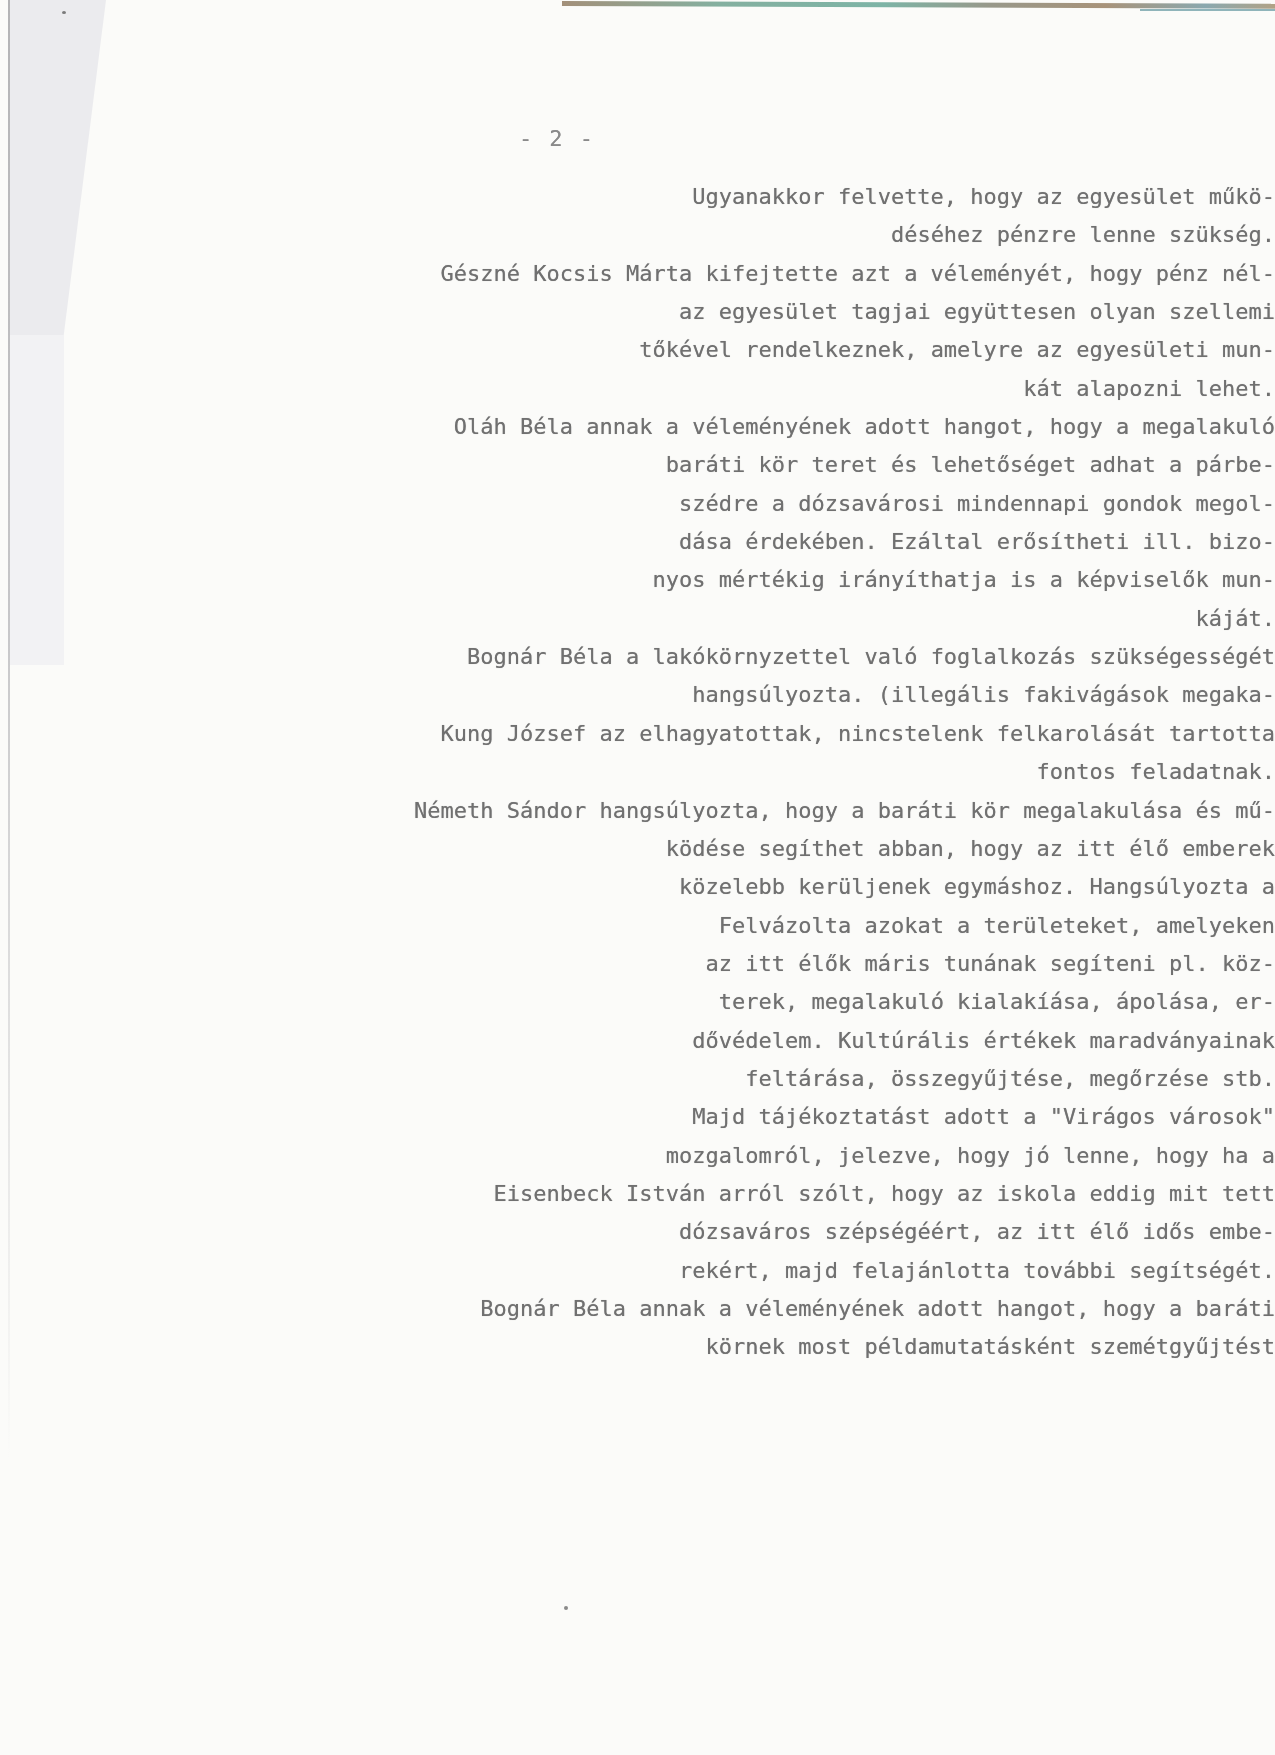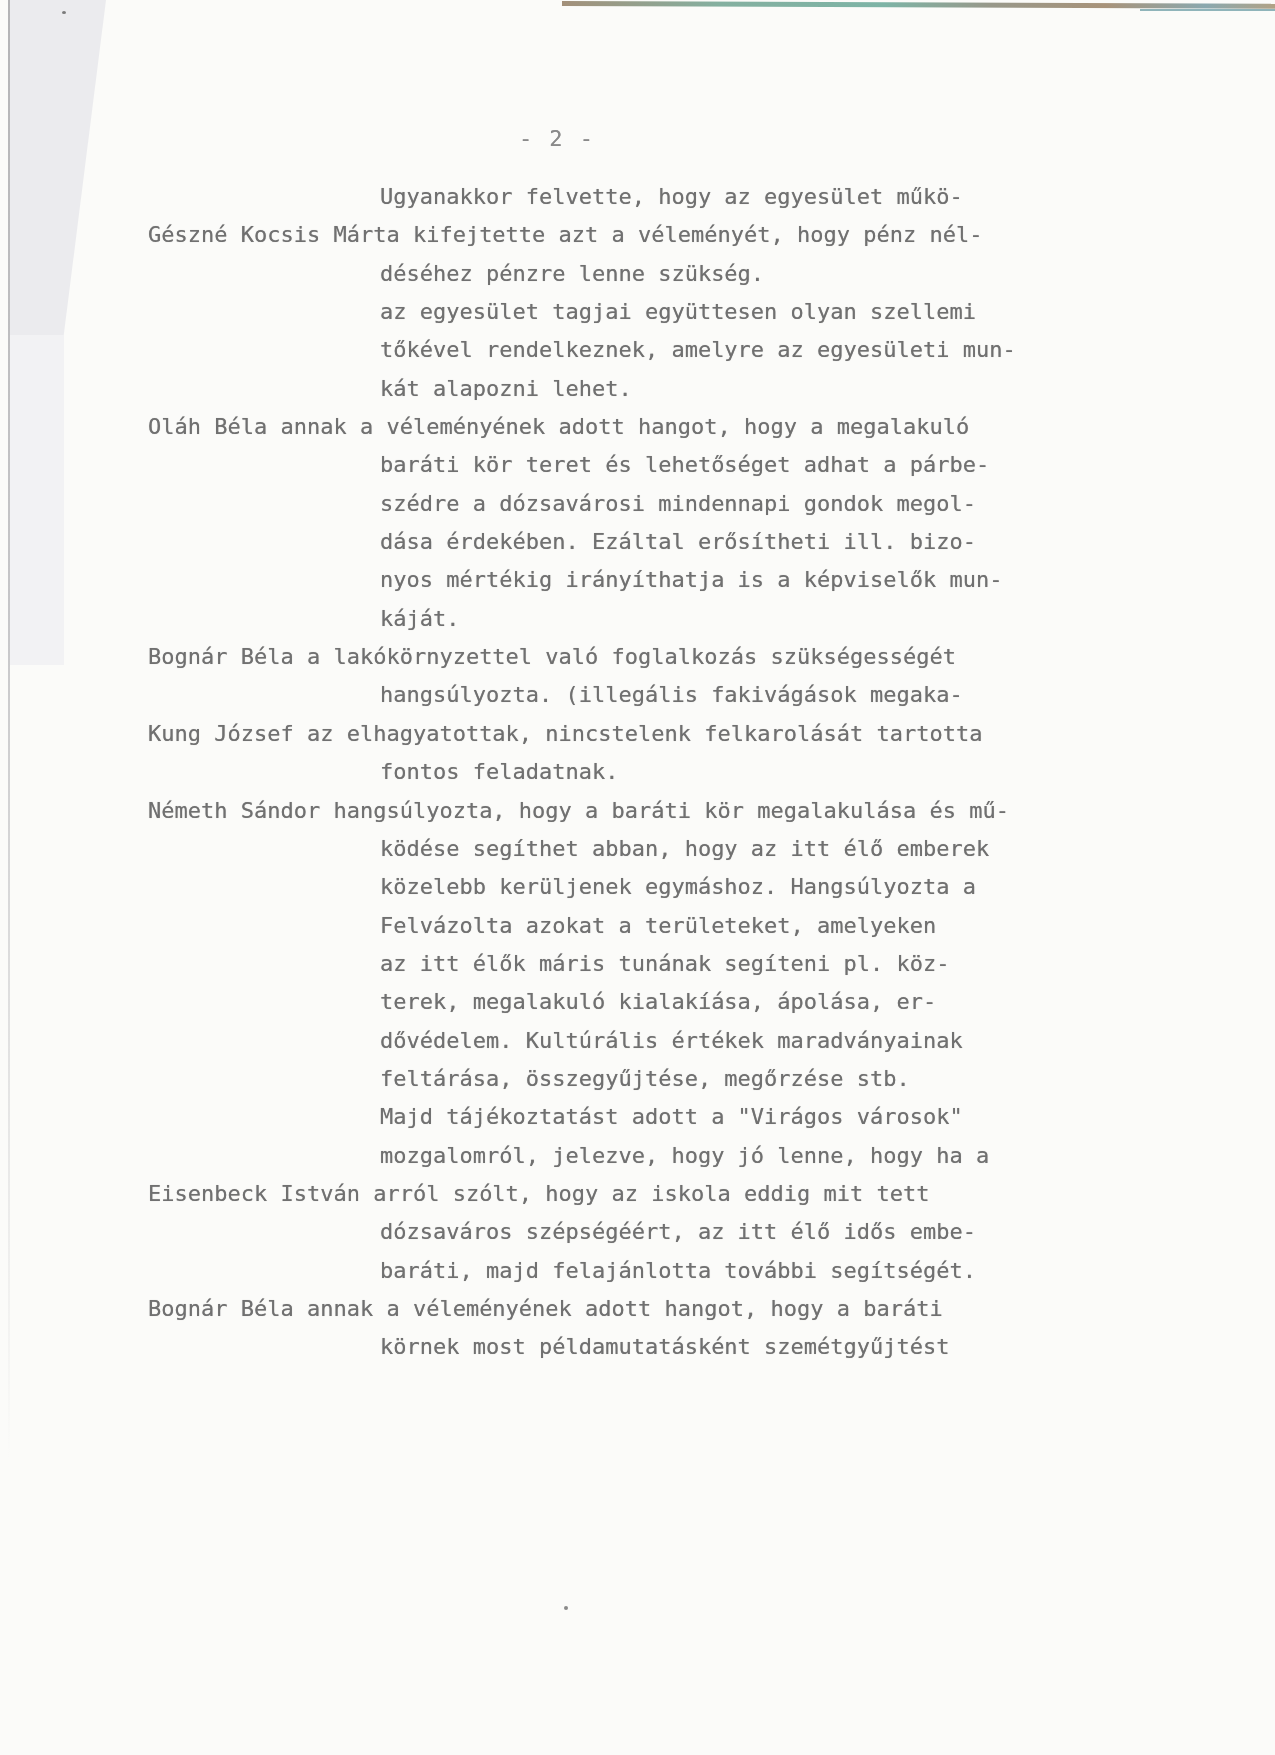--- a/index.html
+++ b/index.html
@@ -13,21 +13,21 @@
   }
 
   
   .pagenum {
     position:absolute; top:126px; left:0; width:1114px;
     text-align:center;
     font-size:22px; letter-spacing:2px;
     color:#8a8a8a;
     text-shadow:0 0 0.6px #aaa;
   }
-  #text-body { position:absolute; top:184px; left:0; width:100%; }
+  #text-body { position:absolute; top:184px; left:0; width:100%;text-align:right; }
   .line {
     height:38.35px;
     font-size:22px;
     color:#707070;
     white-space:pre;
     text-shadow:0 0 0.7px #9a9a9a;
   }
   .line.i0 { padding-left:148px; }
   .line.i1 { padding-left:380px; }
 
@@ -73,22 +73,22 @@
   <div class="left-line"></div>
   <div class="corner-fold"></div>
   <div class="corner-fold2"></div>
   <div class="speck"></div>
   <div class="ink-dot"></div>
 
   <div class="pagenum">- 2 -</div>
 
   <div id="text-body" style="color: rgb(112, 112, 112);">
       <div class="line i1">Ugyanakkor felvette, hogy az egyesület műkö-</div>
+      <div class="line i1">déséhez pénzre lenne szükség.</div>
       <div class="line i0">Gészné Kocsis Márta kifejtette azt a véleményét, hogy pénz nél-</div>
-      <div class="line i1">déséhez pénzre lenne szükség.</div>
       <div class="line i1">az egyesület tagjai együttesen olyan szellemi</div>
       <div class="line i1">tőkével rendelkeznek, amelyre az egyesületi mun-</div>
       <div class="line i1">kát alapozni lehet.</div>
       <div class="line i0">Oláh Béla annak a véleményének adott hangot, hogy a megalakuló</div>
       <div class="line i1">baráti kör teret és lehetőséget adhat a párbe-</div>
       <div class="line i1">szédre a dózsavárosi mindennapi gondok megol-</div>
       <div class="line i1">dása érdekében. Ezáltal erősítheti ill. bizo-</div>
       <div class="line i1">nyos mértékig irányíthatja is a képviselők mun-</div>
       <div class="line i1">káját.</div>
       <div class="line i0">Bognár Béla a lakókörnyzettel való foglalkozás szükségességét</div>
@@ -100,18 +100,18 @@
       <div class="line i1">közelebb kerüljenek egymáshoz. Hangsúlyozta a</div>
       <div class="line i1">Felvázolta azokat a területeket, amelyeken</div>
       <div class="line i1">az itt élők máris tunának segíteni pl. köz-</div>
       <div class="line i1">terek, megalakuló kialakíása, ápolása, er-</div>
       <div class="line i1">dővédelem. Kultúrális értékek maradványainak</div>
       <div class="line i1">feltárása, összegyűjtése, megőrzése stb.</div>
       <div class="line i1">Majd tájékoztatást adott a "Virágos városok"</div>
       <div class="line i1">mozgalomról, jelezve, hogy jó lenne, hogy ha a</div>
       <div class="line i0">Eisenbeck István arról szólt, hogy az iskola eddig mit tett</div>
       <div class="line i1">dózsaváros szépségéért, az itt élő idős embe-</div>
-      <div class="line i1">baráti, majd felajánlotta további segítségét.</div>
+      <div class="line i1">rekért, majd felajánlotta további segítségét.</div>
       <div class="line i0">Bognár Béla annak a véleményének adott hangot, hogy a baráti</div>
       <div class="line i1">körnek most példamutatásként szemétgyűjtést</div>
     </div>
 
 </div>
 
 </body></html>

